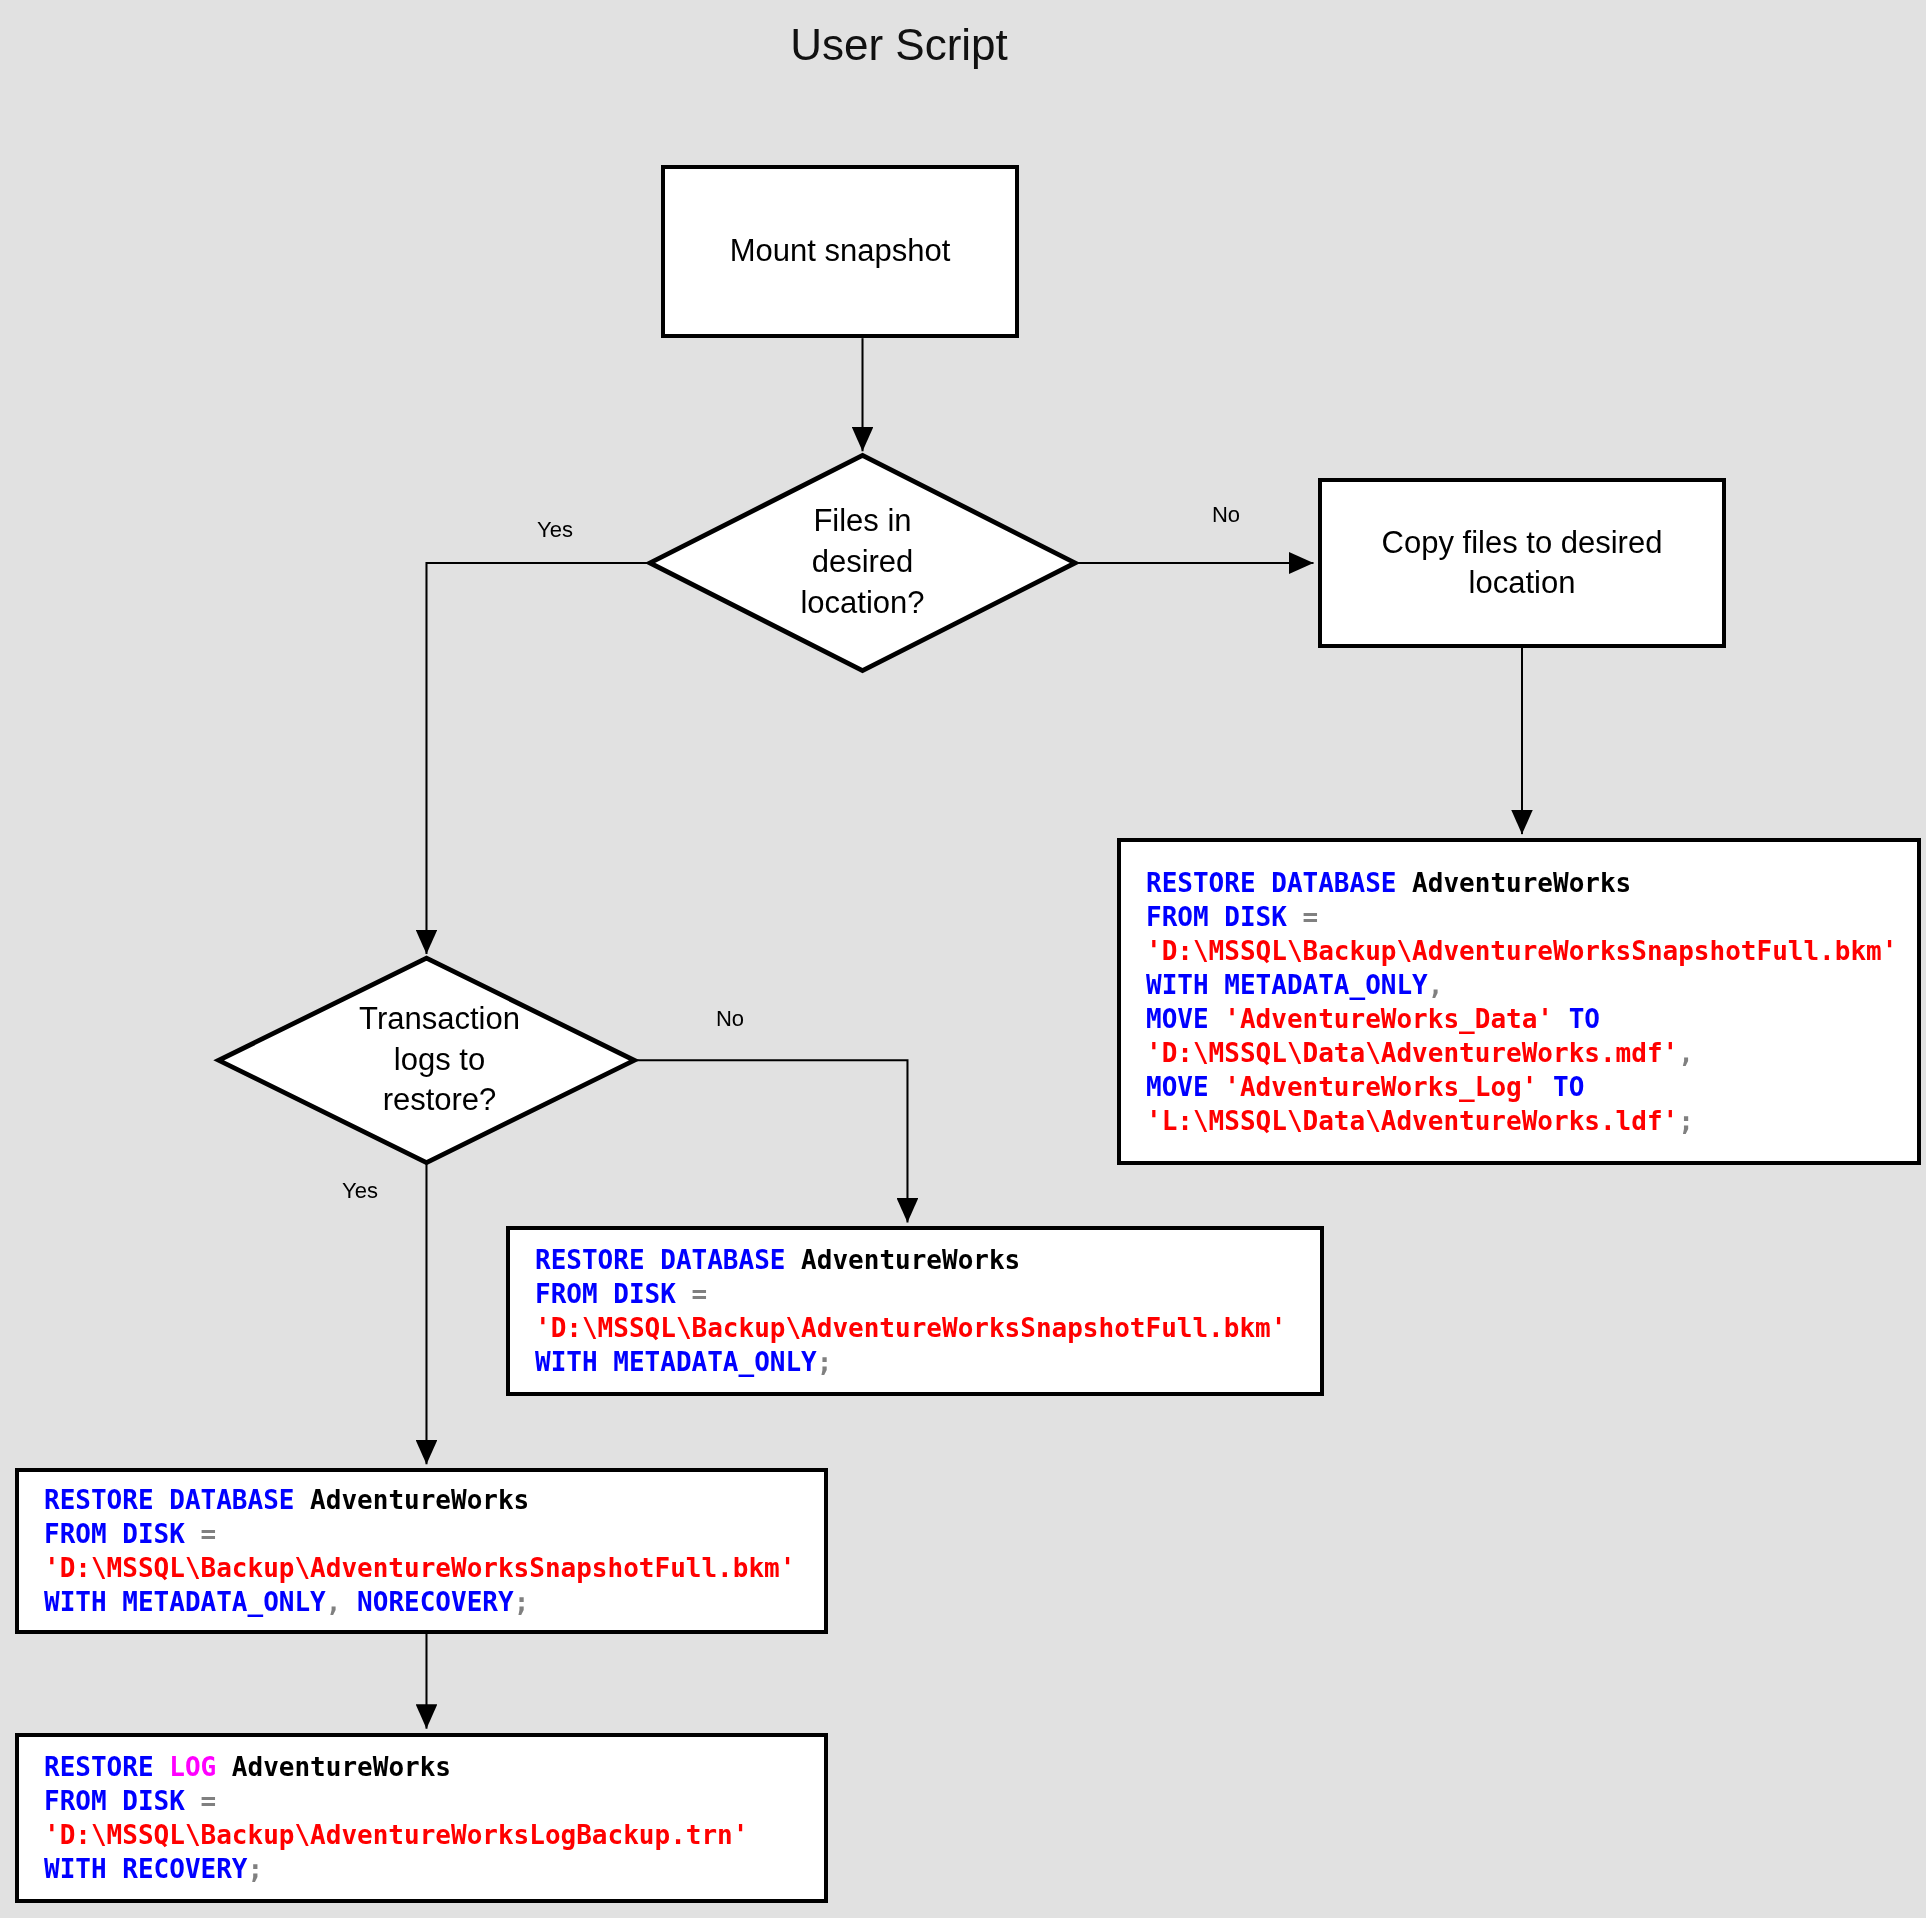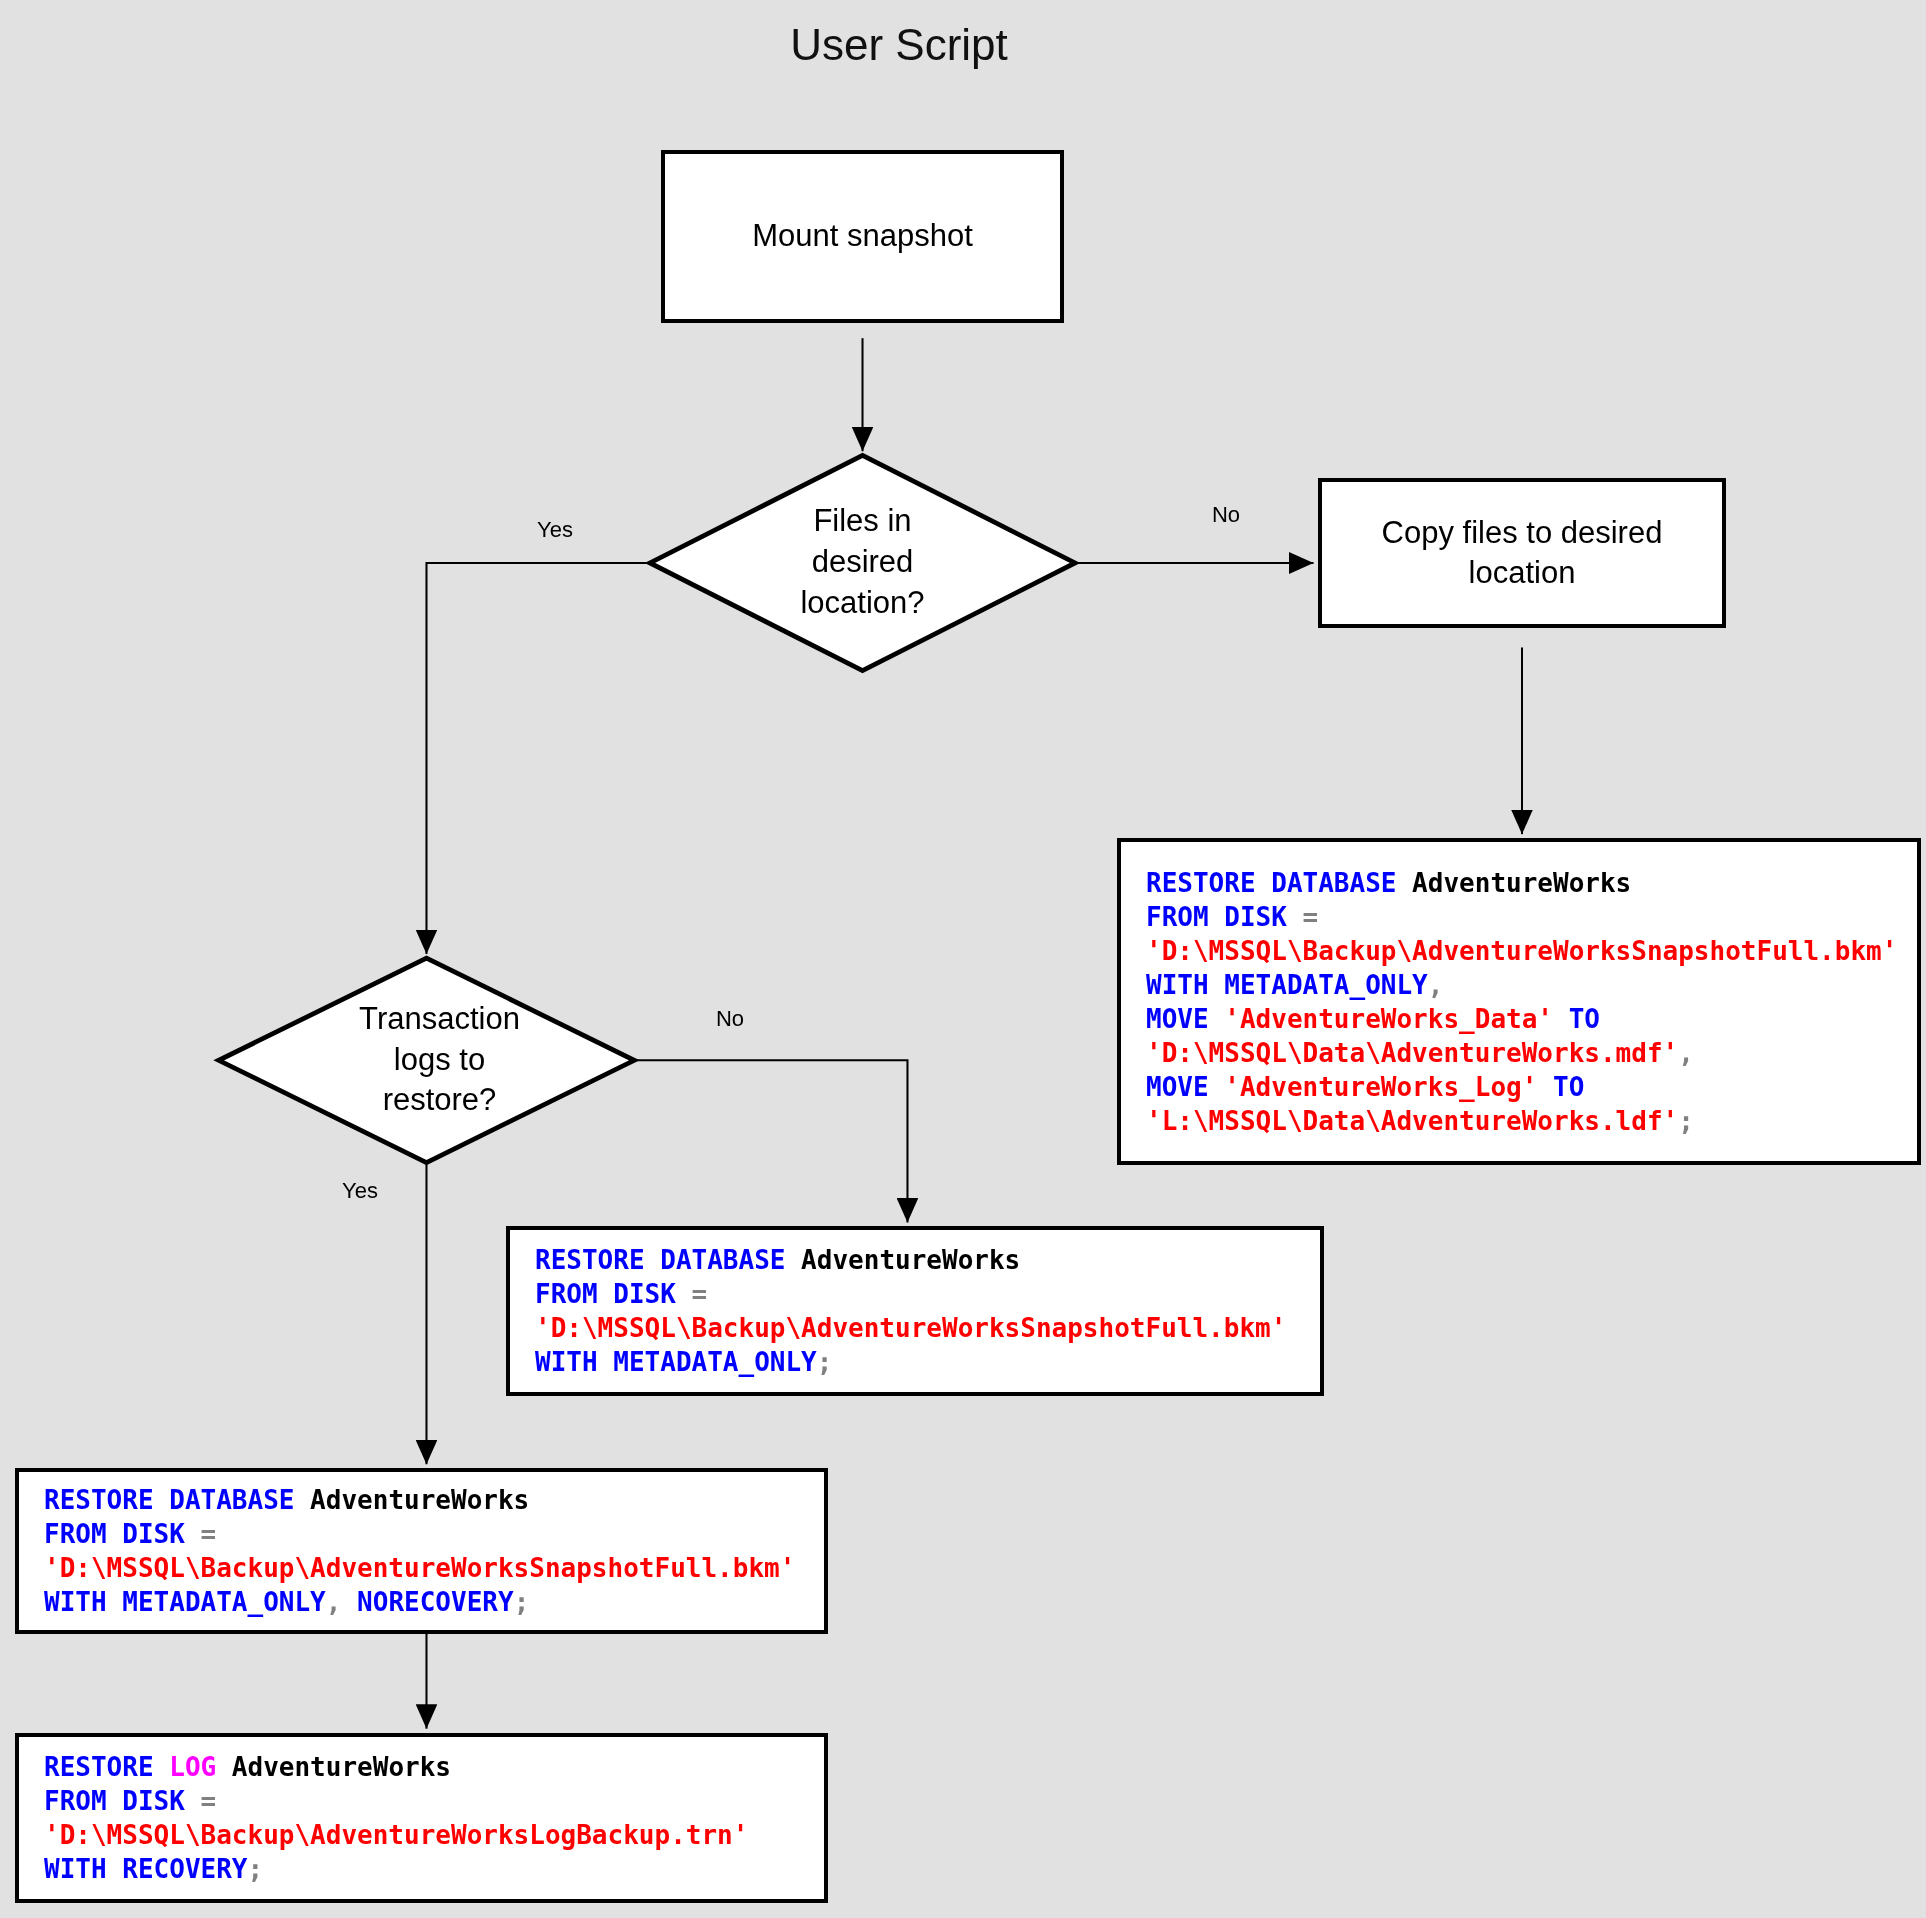--- a/index.html
+++ b/index.html
@@ -63,29 +63,29 @@
     <path d="M626,1706 L626,2149" fill="none" stroke="#000" stroke-width="3" marker-end="url(#arrow)"></path>
 
     <path d="M626,2398 L626,2537" fill="none" stroke="#000" stroke-width="3" marker-end="url(#arrow)"></path>
 
     <polygon points="1266,668 1578,826 1266,984 954,826" fill="#ffffff" stroke="#000" stroke-width="7"></polygon>
     <polygon points="626,1406 931,1556 626,1706 321,1556" fill="#ffffff" stroke="#000" stroke-width="7"></polygon>
   </svg>
 
   <div class="page-title">User Script</div>
 
-  <div class="rect-node" style="left:661px;top:150px;width:403px;height:173px;">
+  <div class="rect-node" style="left:661px;top:165px;width:358px;height:173px;">
     <span>Mount snapshot</span>
   </div>
 
   <div class="diamond-label" style="left:692px;top:455px;width:341px;height:215px;">Files in
 desired
 location?</div>
 
-  <div class="rect-node" style="left:1318px;top:478px;width:408px;height:150px;padding:0 34px;">
+  <div class="rect-node" style="left:1318px;top:478px;width:408px;height:170px;padding:0 34px;">
     <span>Copy files to desired location</span>
   </div>
 
   <div class="diamond-label" style="left:269px;top:958px;width:341px;height:204px;">Transaction
 logs to
 restore?</div>
 
   <div class="edge-label" style="left:555px;top:530px;">Yes</div>
   <div class="edge-label" style="left:1226px;top:515px;">No</div>
   <div class="edge-label" style="left:730px;top:1019px;">No</div>

